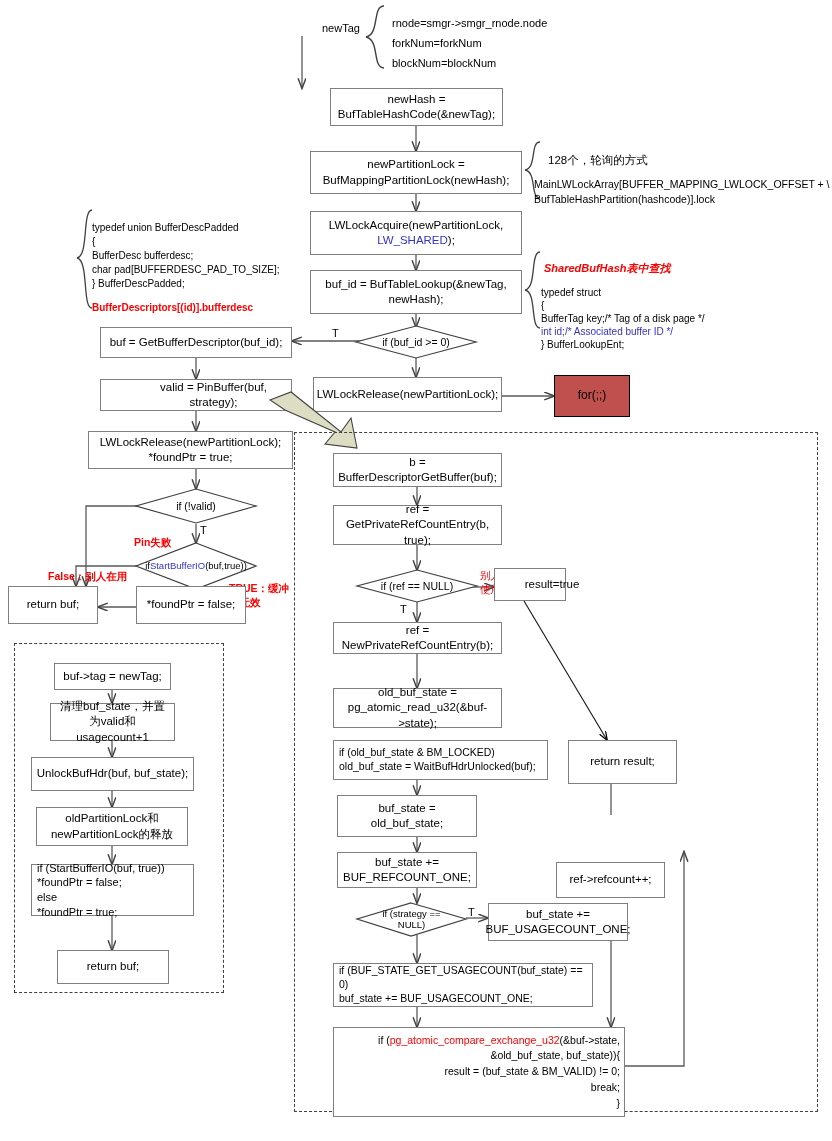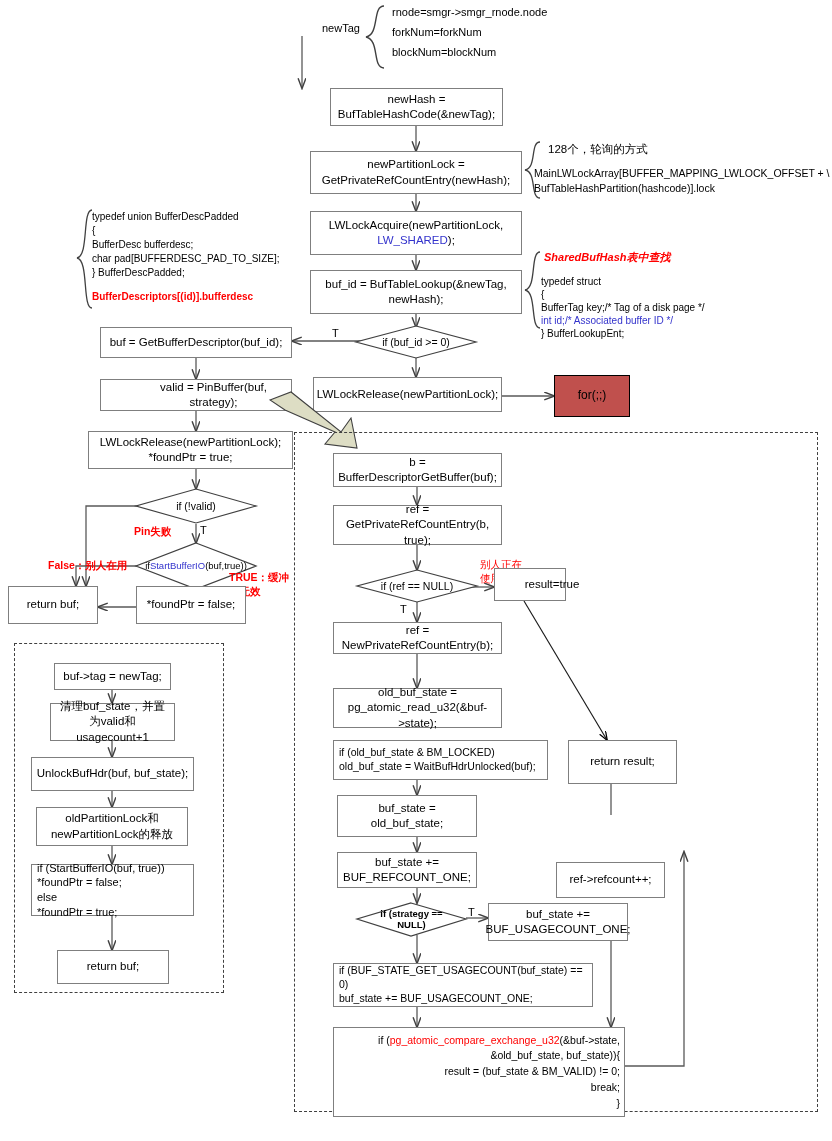--- a/index.html
+++ b/index.html
@@ -62,20 +62,21 @@
     box-sizing:border-box;
     border:1.8px dashed #404040;
     background:transparent;
   }
   .txt{
     position:absolute;
     font-size:11px;
     line-height:1.45;
     color:#000;
     white-space:pre-line;
+    margin-top:11px;
   }
   .txt.small{font-size:10px;}
   .red{color:#ff0000;}
   .blue{color:#3333cc;}
   .brace{position:absolute;}
   .lbl{
     position:absolute;
     font-size:11px;
     color:#000;
   }
@@ -172,21 +173,21 @@
     <path d="M22,2 C10,2 18,30 4,33 C18,36 10,64 22,64" fill="none" stroke="#404040" stroke-width="1.4"></path>
   </svg>
   <div class="txt" style="left:392px;top:5px;">rnode=smgr-&gt;smgr_rnode.node</div>
   <div class="txt" style="left:392px;top:25px;">forkNum=forkNum</div>
   <div class="txt" style="left:392px;top:45px;">blockNum=blockNum</div>
 
   <div class="box" style="left:330px;top:88px;width:173px;height:38px;">newHash =
 BufTableHashCode(&amp;newTag);</div>
 
   <div class="box" style="left:310px;top:151px;width:212px;height:43px;">newPartitionLock =
-GetPrivateRefCountEntry(newHash);</div>
+BufMappingPartitionLock(newHash);</div>
 
   <div class="box" style="left:310px;top:211px;width:212px;height:44px;flex-direction:column;">
     <span>LWLockAcquire(newPartitionLock,</span>
     <span><span class="blue">LW_SHARED</span><span>);</span></span>
   </div>
 
   <div class="box" style="left:310px;top:270px;width:212px;height:44px;">buf_id = BufTableLookup(&amp;newTag,
 newHash);</div>
 
   <svg class="brace" style="left:522px;top:140px;" width="22" height="62">
@@ -299,21 +300,21 @@
   <div class="box left-align" style="left:333px;top:740px;width:215px;height:40px;font-size:10.5px;">if (old_buf_state &amp; BM_LOCKED)
    old_buf_state = WaitBufHdrUnlocked(buf);</div>
   <div class="box" style="left:337px;top:795px;width:140px;height:42px;">buf_state = old_buf_state;</div>
   <div class="box" style="left:337px;top:852px;width:140px;height:36px;">buf_state +=
 BUF_REFCOUNT_ONE;</div>
 
   <div class="diamond" style="left:357px;top:903px;width:109px;height:33px;">
     <svg width="109" height="33">
         <polygon points="54,0 109,16 54,33 0,16" fill="#ffffff" stroke="#404040" stroke-width="1.2"></polygon>
       </svg>
-    <div class="dlabel" style="font-size:9.5px;font-weight:bold;">if (strategy ==
+    <div class="dlabel" style="font-size:9.5px;">if (strategy ==
 NULL)</div>
   </div>
   <div class="lbl" style="left:468px;top:906px;">T</div>
 
   <div class="box" style="left:488px;top:903px;width:140px;height:38px;">buf_state +=
 BUF_USAGECOUNT_ONE;</div>
   <div class="box left-align" style="left:333px;top:963px;width:260px;height:44px;font-size:10.5px;">if (BUF_STATE_GET_USAGECOUNT(buf_state) == 0)
    buf_state += BUF_USAGECOUNT_ONE;</div>
 
   <div class="box left-align" style="left:333px;top:1027px;width:292px;height:90px;flex-direction:column;align-items:flex-end;justify-content:center;font-size:10.5px;line-height:1.5;">

